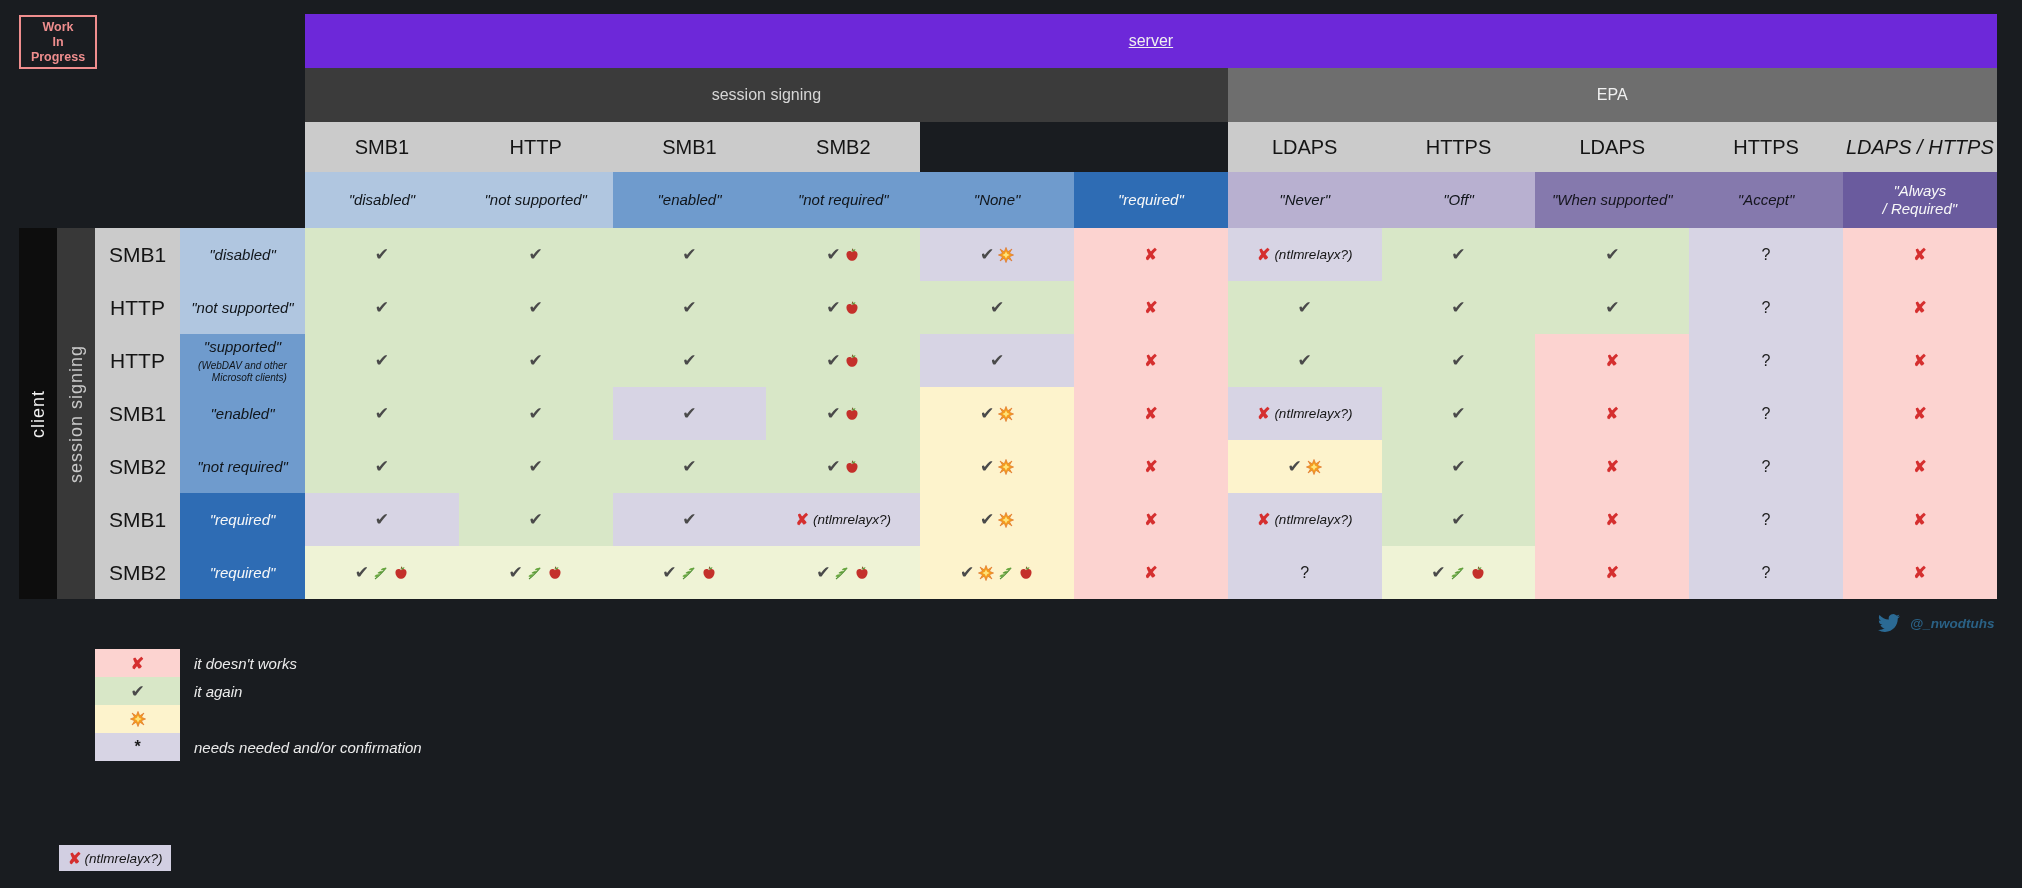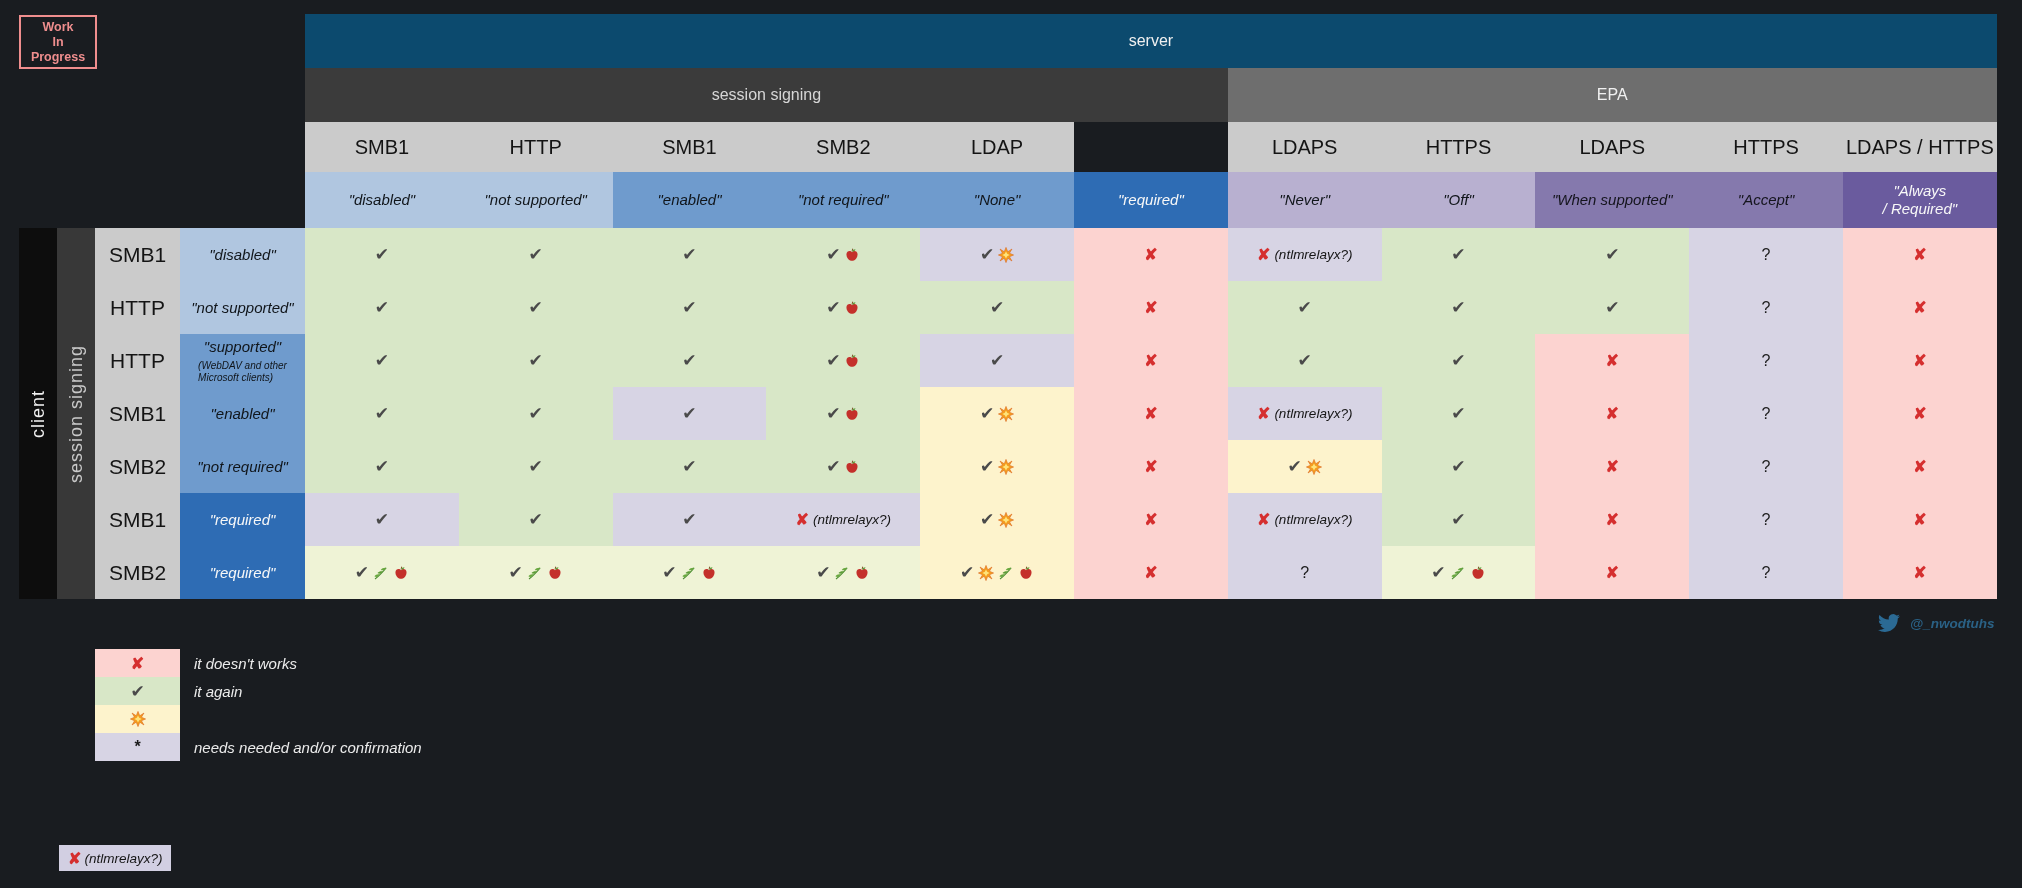--- a/index.html
+++ b/index.html
@@ -16,31 +16,31 @@
     font-weight:bold;font-size:12.5px;line-height:1.2;
   }
   
   #matrix{
     position:absolute;left:19px;top:14px;display:grid;
     grid-template-columns:38px 38px 85px 125px repeat(11,153.8px);
     grid-template-rows:54px 54px 50px 56px repeat(7,53px);
   }
   .mcell{display:flex;align-items:center;justify-content:center;gap:4px;overflow:hidden;}
   .hd16{font-size:16px;}
-  .hdr-server{background:#0c4a6e;color:#f0f0f0;}
+  .hdr-server{background:#6d28d9;color:#f0f0f0;text-decoration:underline;}
   .hdr-ssband{background:#3b3b3b;color:#d6d6d6;}
   .hdr-epa{background:#6e6e6e;color:#f0f0f0;}
   .hdr-proto{background:#cbcbcb;color:#141414;font-size:20px;}
   .row-proto{background:#cbcbcb;color:#141414;font-size:21px;}
   .band-client{background:#0d0d0d;color:#efefef;}
   .band-ss{background:#383838;color:#c9c9c9;}
   .vtext{writing-mode:vertical-rl;transform:rotate(180deg);font-size:18px;letter-spacing:1px;}
   .setting{font-style:italic;font-size:15px;white-space:pre-line;text-align:center;line-height:1.2;}
   .rsetting{flex-direction:column;justify-content:center;}
-  .rsetting .note{font-size:10px;line-height:1.12;font-style:italic;text-align:left;white-space:pre-line;}
+  .rsetting .note{font-size:10px;line-height:1.12;font-style:italic;text-align:right;white-space:pre-line;}
   .tone-bl{background:#b0c6e0;color:#10151a;}
   .tone-bm{background:#6f9bcd;color:#10151a;}
   .tone-bd{background:#2e6cb4;color:#f8f8f8;}
   .tone-pl{background:#b8b0d0;color:#10151a;}
   .tone-pm{background:#8579ad;color:#14141c;}
   .tone-pd{background:#6a5b9e;color:#f8f8f8;}
   .bg-g{background:#d8e7c7;}
   .bg-l{background:#d7d4e4;}
   .bg-p{background:#fcd3d0;}
   .bg-y{background:#fdf3cc;}
@@ -79,32 +79,31 @@
     <div class="mcell hdr-ssband hd16" style="grid-area: 2 / 5 / span 1 / span 6;">session signing</div>
     <div class="mcell hdr-epa hd16" style="grid-area: 2 / 11 / span 1 / span 5;">EPA</div>
     <div class="mcell hdr-proto" style="grid-area: 3 / 5 / span 1 / span 1;">SMB1</div>
     <div class="mcell setting tone-bl" style="grid-area: 4 / 5 / span 1 / span 1;">"disabled"</div>
     <div class="mcell hdr-proto" style="grid-area: 3 / 6 / span 1 / span 1;">HTTP</div>
     <div class="mcell setting tone-bl" style="grid-area: 4 / 6 / span 1 / span 1;">"not supported"</div>
     <div class="mcell hdr-proto" style="grid-area: 3 / 7 / span 1 / span 1;">SMB1</div>
     <div class="mcell setting tone-bm" style="grid-area: 4 / 7 / span 1 / span 1;">"enabled"</div>
     <div class="mcell hdr-proto" style="grid-area: 3 / 8 / span 1 / span 1;">SMB2</div>
     <div class="mcell setting tone-bm" style="grid-area: 4 / 8 / span 1 / span 1;">"not required"</div>
-    <div class="mcell hdr-proto" style="grid-area: 3 / 9 / span 1 / span 1;">LDAP</div>
     <div class="mcell setting tone-bm" style="grid-area: 4 / 9 / span 1 / span 1;">"None"</div>
     <div class="mcell setting tone-bd" style="grid-area: 4 / 10 / span 1 / span 1;">"required"</div>
     <div class="mcell hdr-proto" style="grid-area: 3 / 11 / span 1 / span 1;">LDAPS</div>
     <div class="mcell setting tone-pl" style="grid-area: 4 / 11 / span 1 / span 1;">"Never"</div>
     <div class="mcell hdr-proto" style="grid-area: 3 / 12 / span 1 / span 1;">HTTPS</div>
     <div class="mcell setting tone-pl" style="grid-area: 4 / 12 / span 1 / span 1;">"Off"</div>
     <div class="mcell hdr-proto" style="grid-area: 3 / 13 / span 1 / span 1;">LDAPS</div>
     <div class="mcell setting tone-pm" style="grid-area: 4 / 13 / span 1 / span 1;">"When supported"</div>
     <div class="mcell hdr-proto" style="grid-area: 3 / 14 / span 1 / span 1;">HTTPS</div>
     <div class="mcell setting tone-pm" style="grid-area: 4 / 14 / span 1 / span 1;">"Accept"</div>
-    <div class="mcell hdr-proto" style="grid-area: 3 / 15 / span 1 / span 1;">LDAPS / HTTPS</div>
+    <div class="mcell hdr-proto" style="grid-area: 3 / 15 / span 1 / span 1; font-style: italic;">LDAPS / HTTPS</div>
     <div class="mcell setting tone-pd" style="grid-area: 4 / 15 / span 1 / span 1;">"Always
 / Required"</div>
     <div class="mcell band-client vtext" style="grid-area: 5 / 1 / span 7 / span 1;">client</div>
     <div class="mcell band-ss vtext" style="grid-area: 5 / 2 / span 7 / span 1;">session signing</div>
     <div class="mcell row-proto" style="grid-area: 5 / 3 / span 1 / span 1;">SMB1</div>
     <div class="mcell setting rsetting tone-bl" style="grid-area: 5 / 4 / span 1 / span 1;"><div>"disabled"</div></div>
     <div class="mcell bg-g" style="grid-area: 5 / 5 / span 1 / span 1;">
       <span class="ck">✔</span>
     </div>
     <div class="mcell bg-g" style="grid-area: 5 / 6 / span 1 / span 1;">

